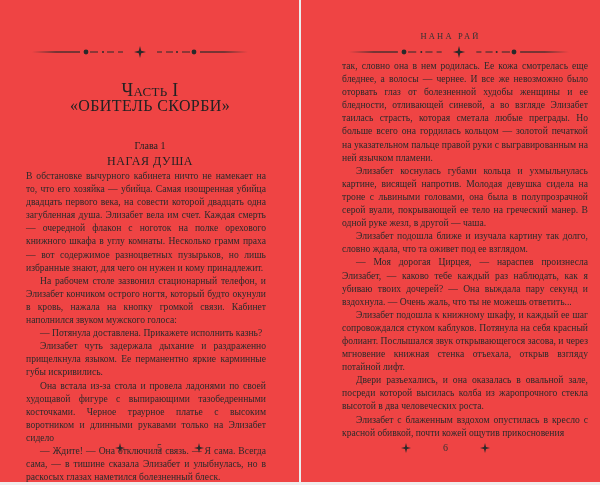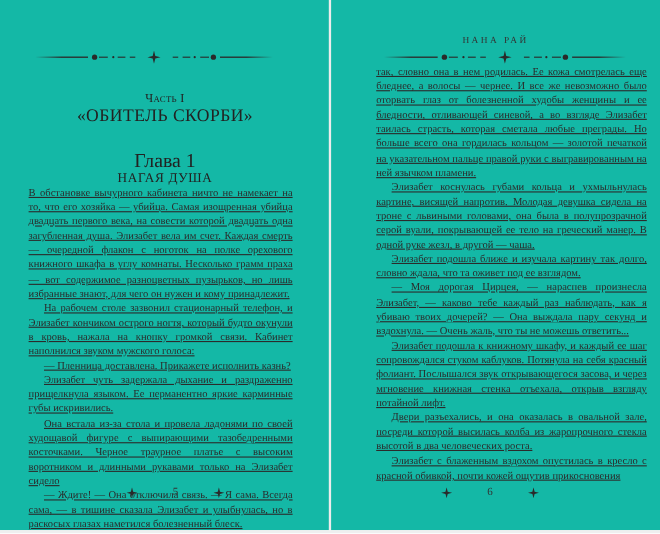--- a/index.html
+++ b/index.html
@@ -4,61 +4,61 @@
 <style>
   html, body { margin: 0; padding: 0; }
   body {
     width: 600px; height: 485px; overflow: hidden;
     background: #ffffff;
     font-family: "Liberation Serif", "DejaVu Serif", serif;
     color: #2a2a2a;
   }
   .spread { position: relative; width: 600px; height: 485px; background: #fff; }
   .page {
-    position: absolute; top: 0; width: 299px; height: 482px; background: #14b8a6;
+    position: absolute; top: 0; width: 299px; height: 482px; background: #ef4444;
   }
   .page.left { left: 0; }
   .page.right { left: 301px; }
   .gutter {
     position: absolute; left: 299px; top: 0; width: 2px; height: 482px;
     background: #ececec;
   }
   .bottom-edge {
     position: absolute; left: 0; top: 482px; width: 600px; height: 3px; background: #efefef;
   }
   .ornament { position: absolute; height: 12px; }
   .ornament svg { display: block; width: 100%; height: 100%; }
   .left .ornament { left: 32px; top: 46px; width: 216px; }
   .right .ornament { left: 48px; top: 46px; width: 220px; }
 
   .part-title {
     position: absolute; left: 0; top: 82px; width: 300px; text-align: center;
     font-size: 13px; line-height: 16px; letter-spacing: 0.3px; color: #222;
   }
-  .part-title .l1 { font-variant: small-caps; font-size: 11px; }
+  .part-title .l1 { font-variant: small-caps; font-size: 18px; }
   .part-title .l2 { font-size: 16px; letter-spacing: 0.4px; }
 
   .chapter {
     position: absolute; left: 0; top: 138px; width: 300px; text-align: center; color: #222;
   }
-  .chapter .num { font-size: 18px; line-height: 16px; }
+  .chapter .num { font-size: 10px; line-height: 16px; }
   .chapter .name { font-size: 12px; line-height: 14px; letter-spacing: 0.6px; }
 
   .runhead {
     position: absolute; left: 0; top: 31px; width: 299px; text-align: center;
     font-size: 8.5px; letter-spacing: 2.2px; color: #333;
   }
 
   .text {
     position: absolute; font-size: 9.6px; line-height: 13.1px; color: #2b2b2b;
     text-align: justify; hyphens: manual;
   }
   .left .text { left: 26px; top: 169px; width: 240px; }
   .right .text { left: 41px; top: 59px; width: 246px; }
-  .text p { margin: 0; text-indent: 14px; text-decoration: underline; }
+  .text p { margin: 0; text-indent: 14px; }
   .text p.noindent { text-indent: 0; }
 
   .folio {
     position: absolute; top: 442px; font-size: 10px; color: #333;
     display: flex; align-items: center; gap: 32px;
   }
   .left .folio { left: 115px; }
   .right .folio { left: 100px; }
   .star { display: inline-block; width: 10px; height: 10px; }
   .star svg { display: block; width: 10px; height: 10px; }
@@ -105,21 +105,21 @@
     </div>
 
     <div class="chapter">
       <div class="num">Глава 1</div>
       <div class="name">НАГАЯ ДУША</div>
     </div>
 
     <div class="text">
       <p class="noindent">В обстановке вычурного кабинета ничто не намекает на то, что его хозяйка — убийца. Самая изощренная убийца двадцать первого века, на совести которой двадцать одна загубленная душа. Элизабет вела им счет. Каждая смерть — очередной флакон с ноготок на полке орехового книжного шкафа в углу комнаты. Несколько грамм праха — вот содержимое разноцветных пузырьков, но лишь избранные знают, для чего он нужен и кому принадлежит.</p>
       <p>На рабочем столе зазвонил стационарный телефон, и Элизабет кончиком острого ногтя, который будто окунули в кровь, нажала на кнопку громкой связи. Кабинет наполнился звуком мужского голоса:</p>
-      <p>— Пленница доставлена. Прикажете исполнить казнь?</p>
+      <p>— Потянула доставлена. Прикажете исполнить казнь?</p>
       <p>Элизабет чуть задержала дыхание и раздраженно прищелкнула языком. Ее перманентно яркие карминные губы искривились.</p>
       <p>Она встала из-за стола и провела ладонями по своей худощавой фигуре с выпирающими тазобедренными косточками. Черное траурное платье с высоким воротником и длинными рукавами только на Элизабет сидело</p>
       <p>— Ждите! — Она отключила связь. — Я сама. Всегда сама, — в тишине сказала Элизабет и улыбнулась, но в раскосых глазах наметился болезненный блеск.</p>
     </div>
 
     <div class="folio">
       <span class="star">
         <svg viewBox="0 0 10 10">
             <path d="M5 0 L6 4 L10 5 L6 6 L5 10 L4 6 L0 5 L4 4 Z" fill="#2a2a2a"></path>
           </svg>

